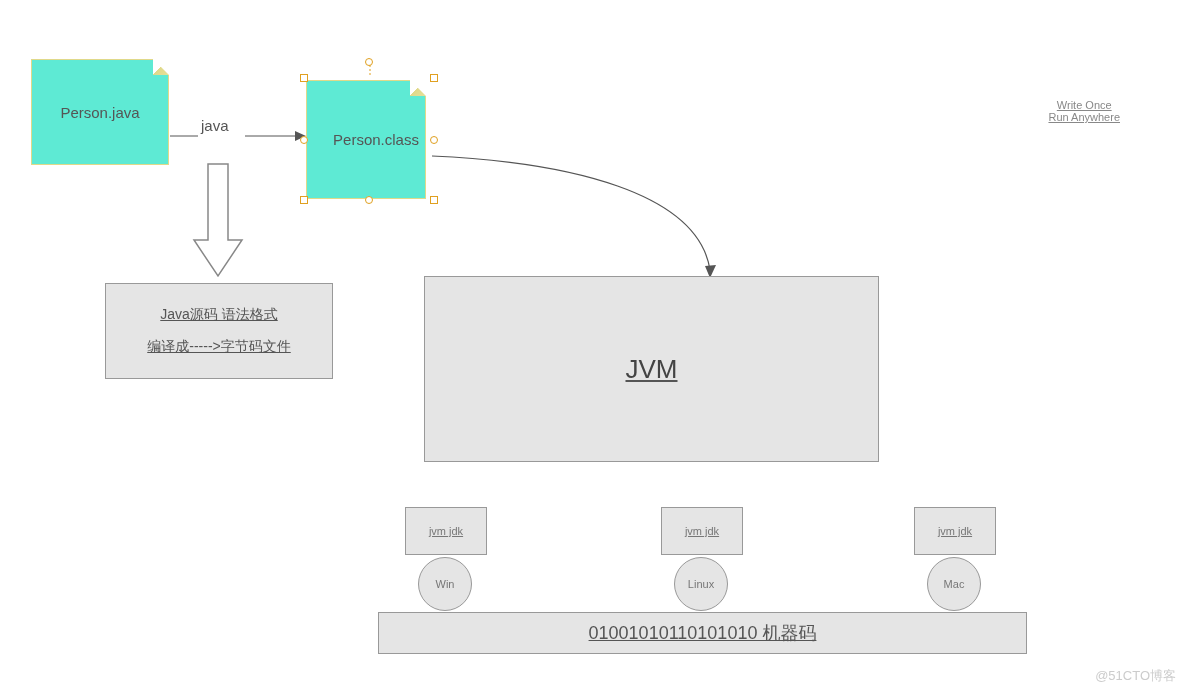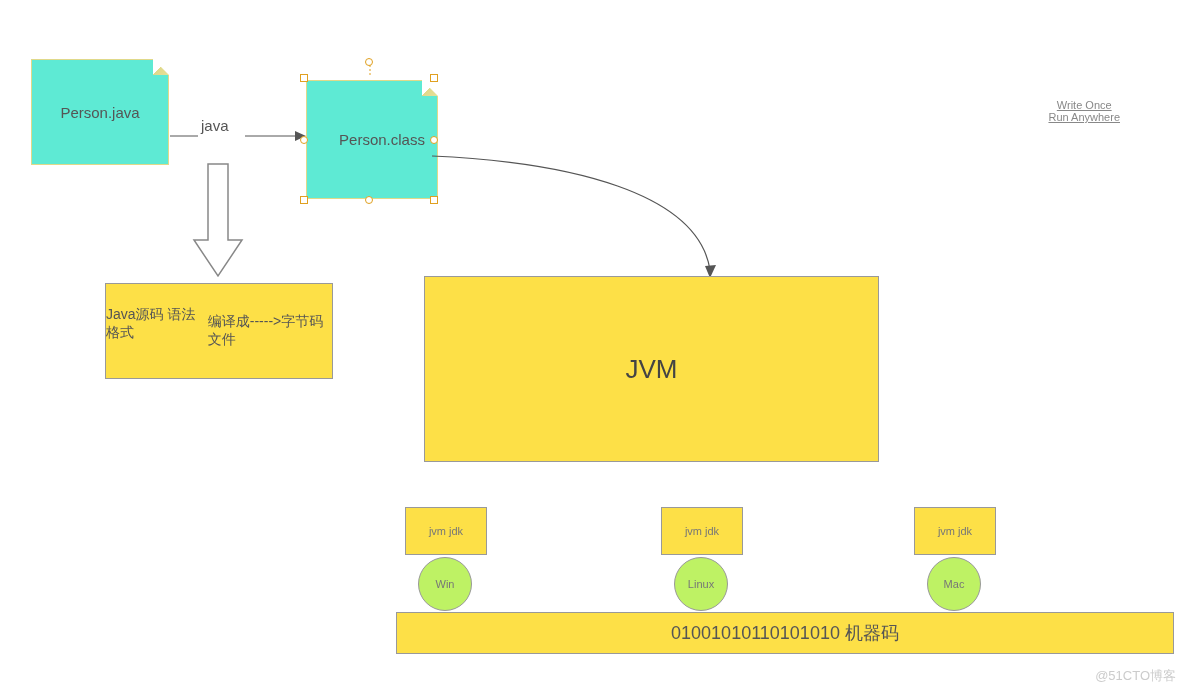--- a/index.html
+++ b/index.html
@@ -41,36 +41,37 @@
     .sel-handle {
       position: absolute;
       width: 8px;
       height: 8px;
       background: #fff;
       border: 1px solid #e0a020;
     }
     .box {
       position: absolute;
       border: 1px solid #999;
-      background: #fde047;
+      background: #e5e5e5;
       display: flex;
-      flex-direction: row;
+      flex-direction: column;
       align-items: center;
       justify-content: center;
+      text-decoration: underline;
     }
     .plain-text {
       position: absolute;
       font-size: 15px;
     }
     .small-text { font-size: 11px; color: #777; }
     .circle {
       position: absolute;
       border: 1px solid #999;
       border-radius: 50%;
-      background: #bef264;
+      background: #e5e5e5;
       display: flex;
       align-items: center;
       justify-content: center;
       font-size: 11px;
       color: #777;
     }
     .watermark {
       position: absolute;
       bottom: 6px;
       right: 8px;
@@ -88,21 +89,21 @@
 </div>
 
 <div class="plain-text" style="left:201px; top:117px;">java</div>
 
 <svg style="position:absolute; left:170px; top:125px; width:140px; height:30px;" viewBox="0 0 140 30">
   <line x1="0" y1="11" x2="28" y2="11" stroke="#555" stroke-width="1"></line>
   <line x1="75" y1="11" x2="125" y2="11" stroke="#555" stroke-width="1"></line>
   <polygon points="125,6 136,11 125,16" fill="#555"></polygon>
 </svg>
 
-<div class="note" style="left:306px; top:80px; width:132px; height:119px;padding-left:20px;">
+<div class="note" style="left:306px; top:80px; width:120px; height:119px;padding-left:20px;">
   <div class="note-corner"></div>
   <div class="note-inner-corner"></div>
   <span>Person.class</span>
 </div>
 
 <div class="sel-handle" style="left:300px; top:74px;"></div>
 <div class="sel-handle" style="left:365px; top:58px; border-radius:50%;"></div>
 <div class="sel-handle" style="left:430px; top:74px;"></div>
 <div class="sel-handle" style="left:300px; top:136px; border-radius:50%;"></div>
 <div class="sel-handle" style="left:430px; top:136px; border-radius:50%;"></div>
@@ -151,17 +152,17 @@
   <span>Linux</span>
 </div>
 
 <div class="box small-text" style="left:914px; top:507px; width:82px; height:48px;">
   <span>jvm  jdk</span>
 </div>
 <div class="circle" style="left:927px; top:557px; width:54px; height:54px;">
   <span>Mac</span>
 </div>
 
-<div class="box" style="left:396px; top:612px; width:778px; height:42px; font-size:18px; color:#555;">
+<div class="box" style="left:378px; top:612px; width:649px; height:42px; font-size:18px; color:#555;">
   <span>01001010110101010   机器码</span>
 </div>
 
 <div class="watermark">@51CTO博客</div>
 
 </body></html>

